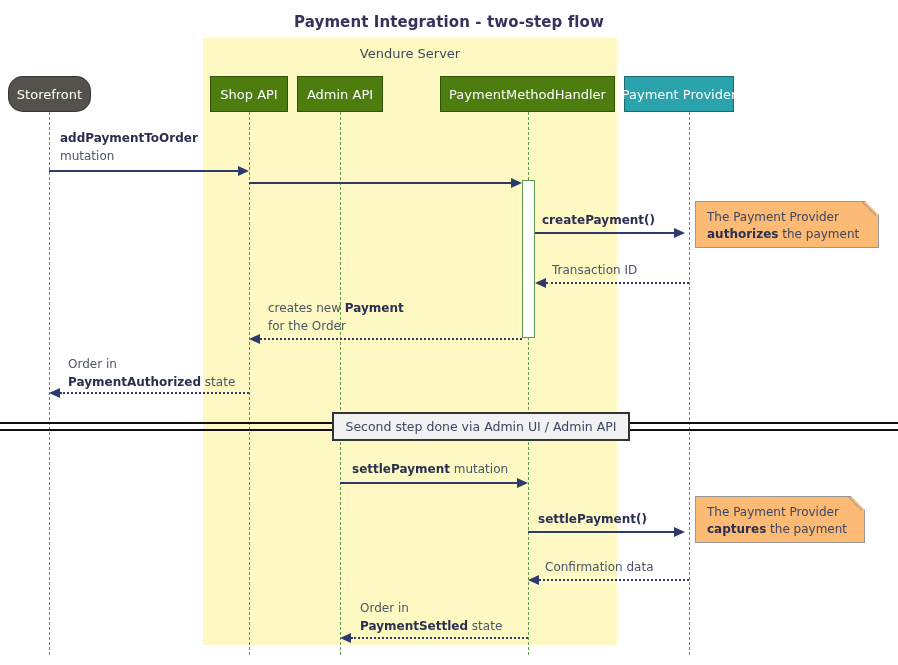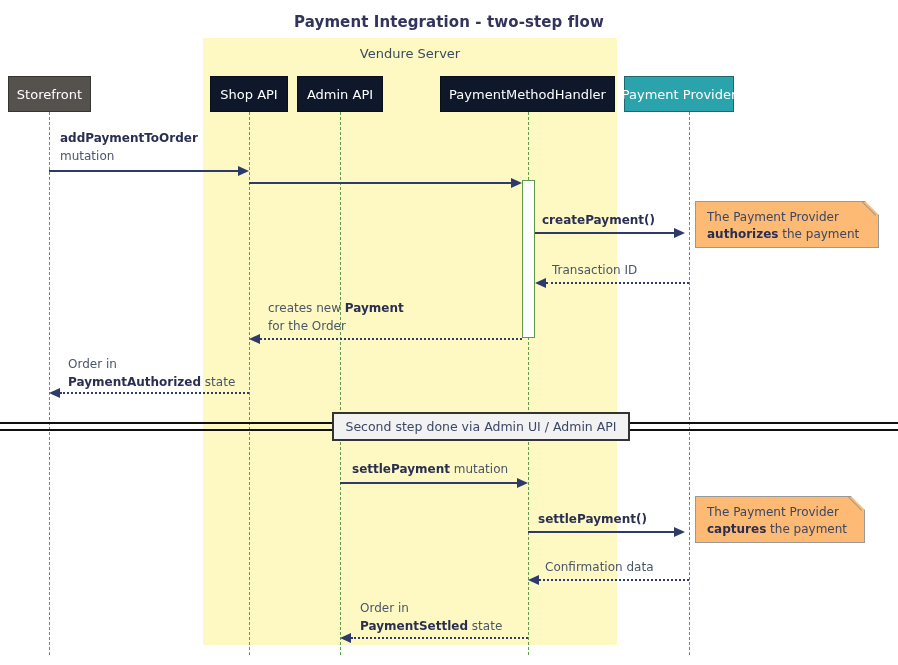--- a/index.html
+++ b/index.html
@@ -57,22 +57,22 @@
     position: absolute;
     box-sizing: border-box;
     display: flex;
     align-items: center;
     justify-content: center;
     color: #ffffff;
     font-size: 13px;
     white-space: nowrap;
     border: 1px solid rgba(0,0,0,0.35);
   }
-  .p-dark   { background: #0f172a; }
-  .p-gray   { background: #55524e; }
+  .p-dark   { background: #4d7c0f; }
+  .p-gray   { background: #55524e; border-radius: 15px; }
   .p-teal   { background: #2ba3ac; }
 
   
   .activation {
     position: absolute;
     background: #ffffff;
     border: 1px solid #5f9b4a;
     box-sizing: border-box;
   }
 

